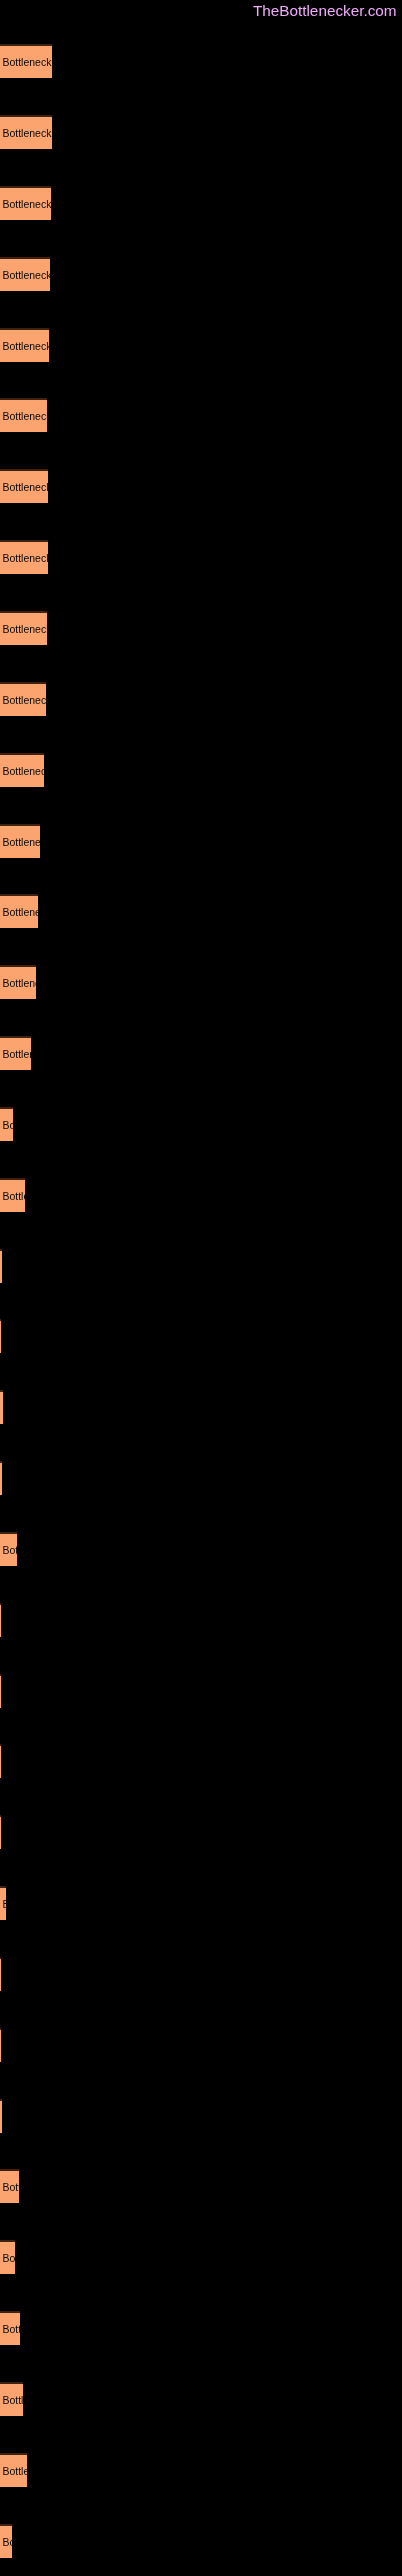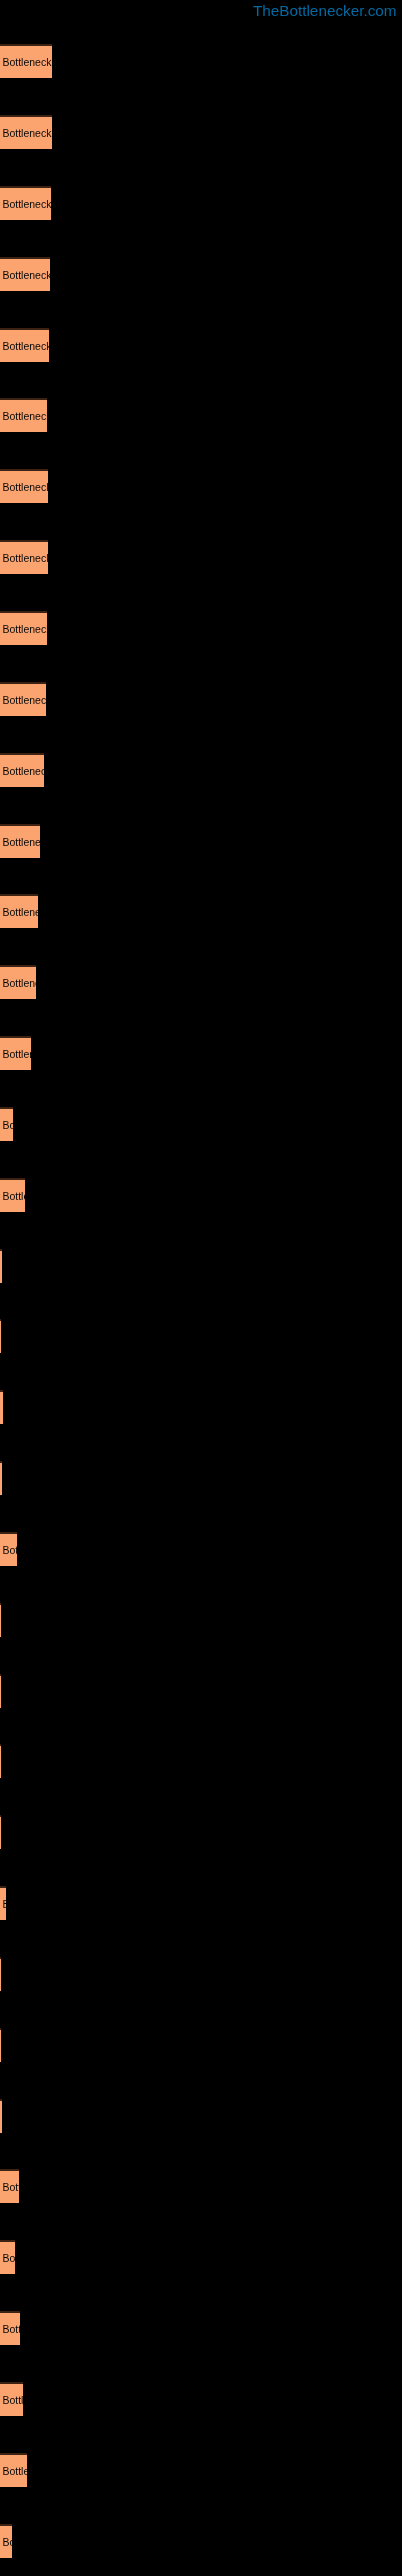--- a/index.html
+++ b/index.html
@@ -16,21 +16,21 @@
   }
   #chart-root {
     position: absolute;
     inset: 0;
     background: #000000;
   }
   .watermark {
     position: absolute;
     right: 6.4px;
     top: 2.4px;
-    color: #0369a1;
+    color: #f0abfc;
     font-size: 15.3px;
     font-family: "Liberation Sans", sans-serif;
     letter-spacing: 0px;
     white-space: nowrap;
     user-select: none;
   }
   .bars-layer {
     position: absolute;
     left: 0;
     top: 0;

